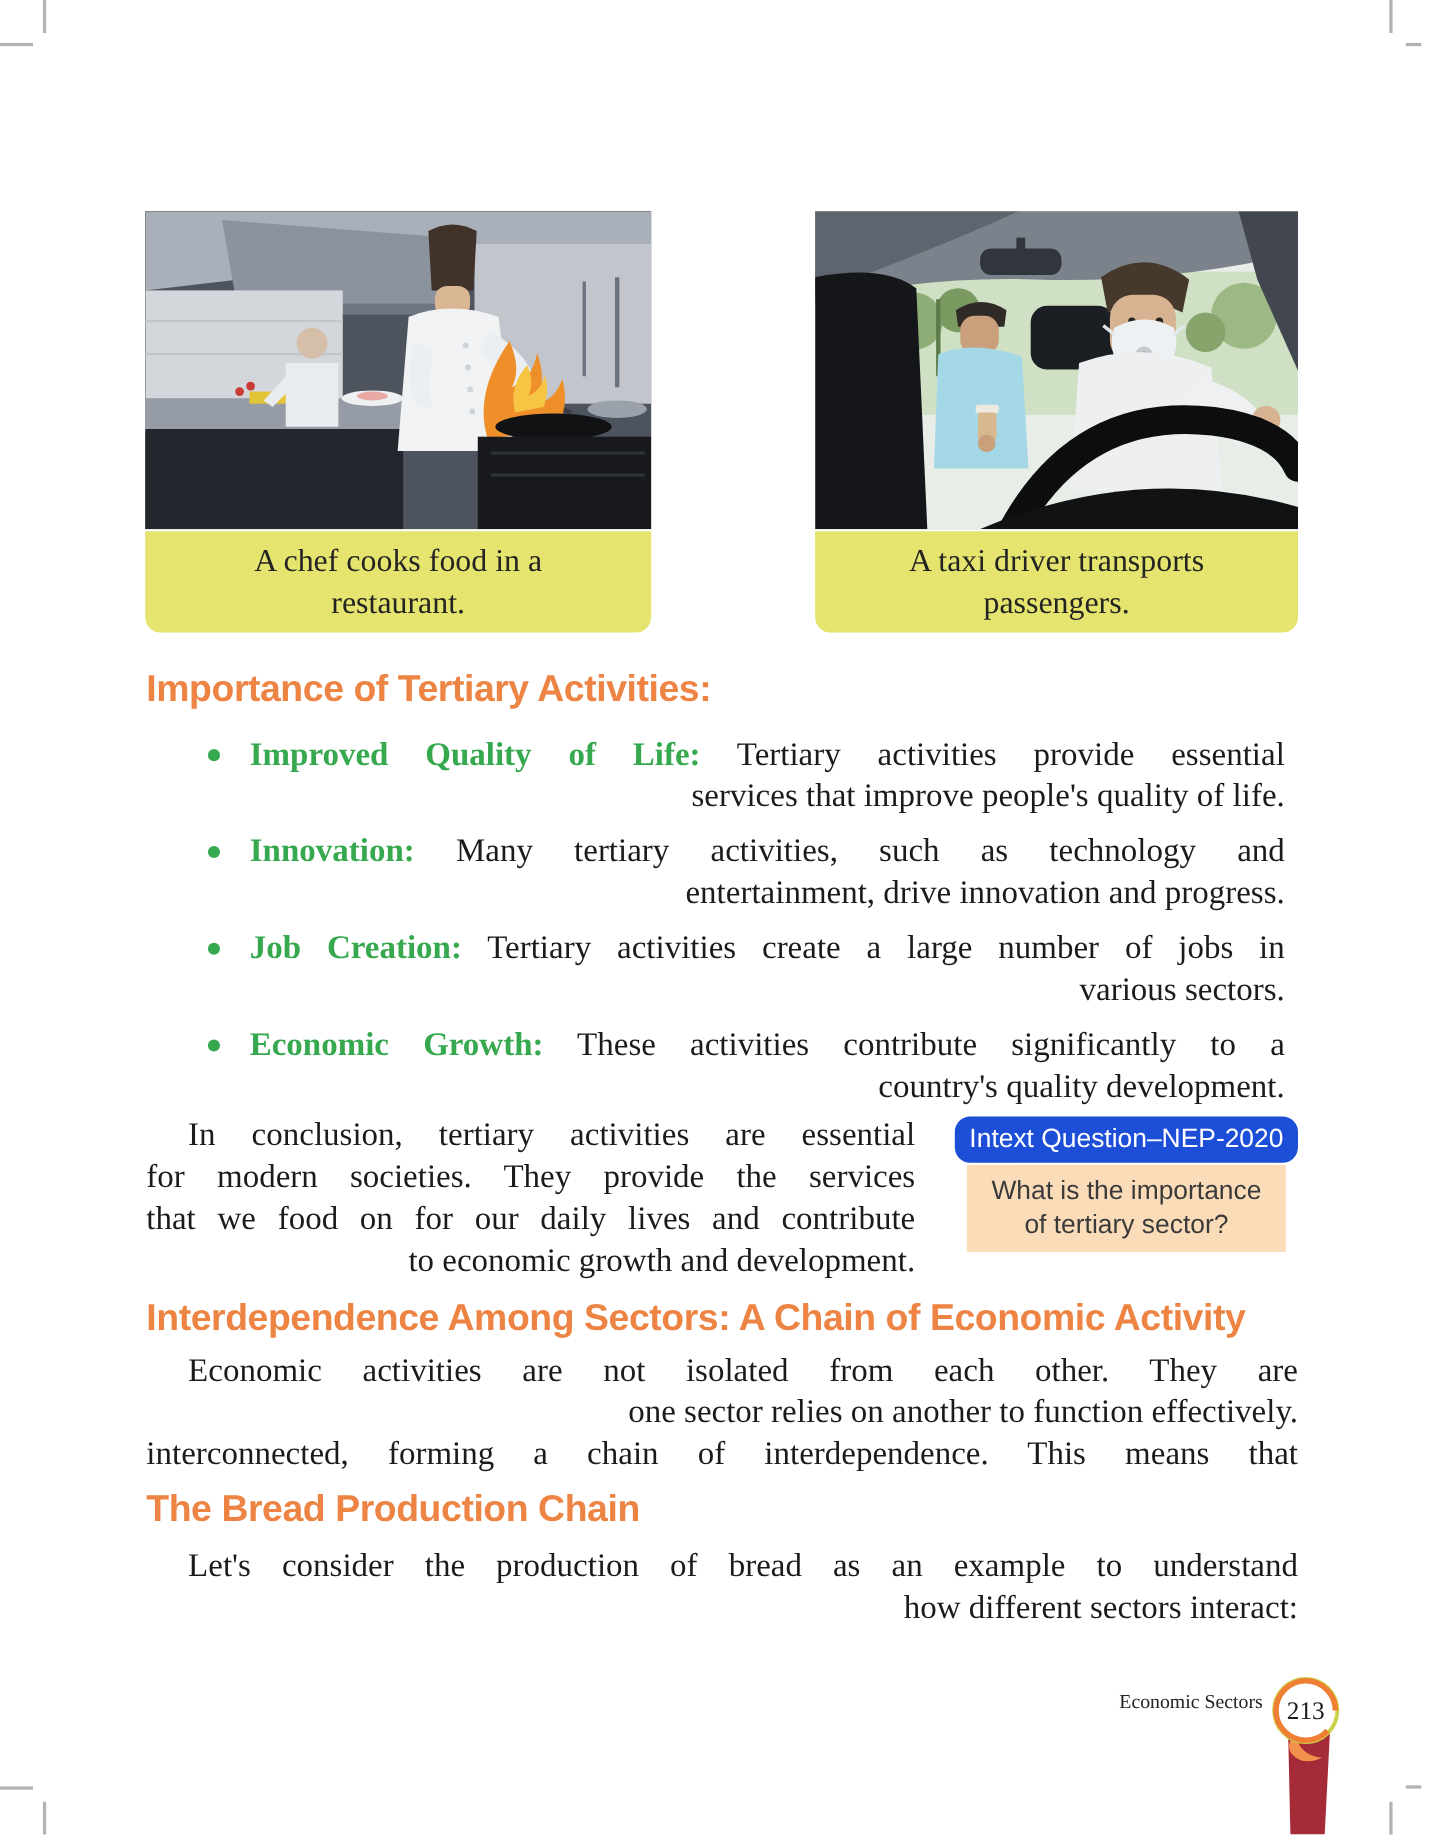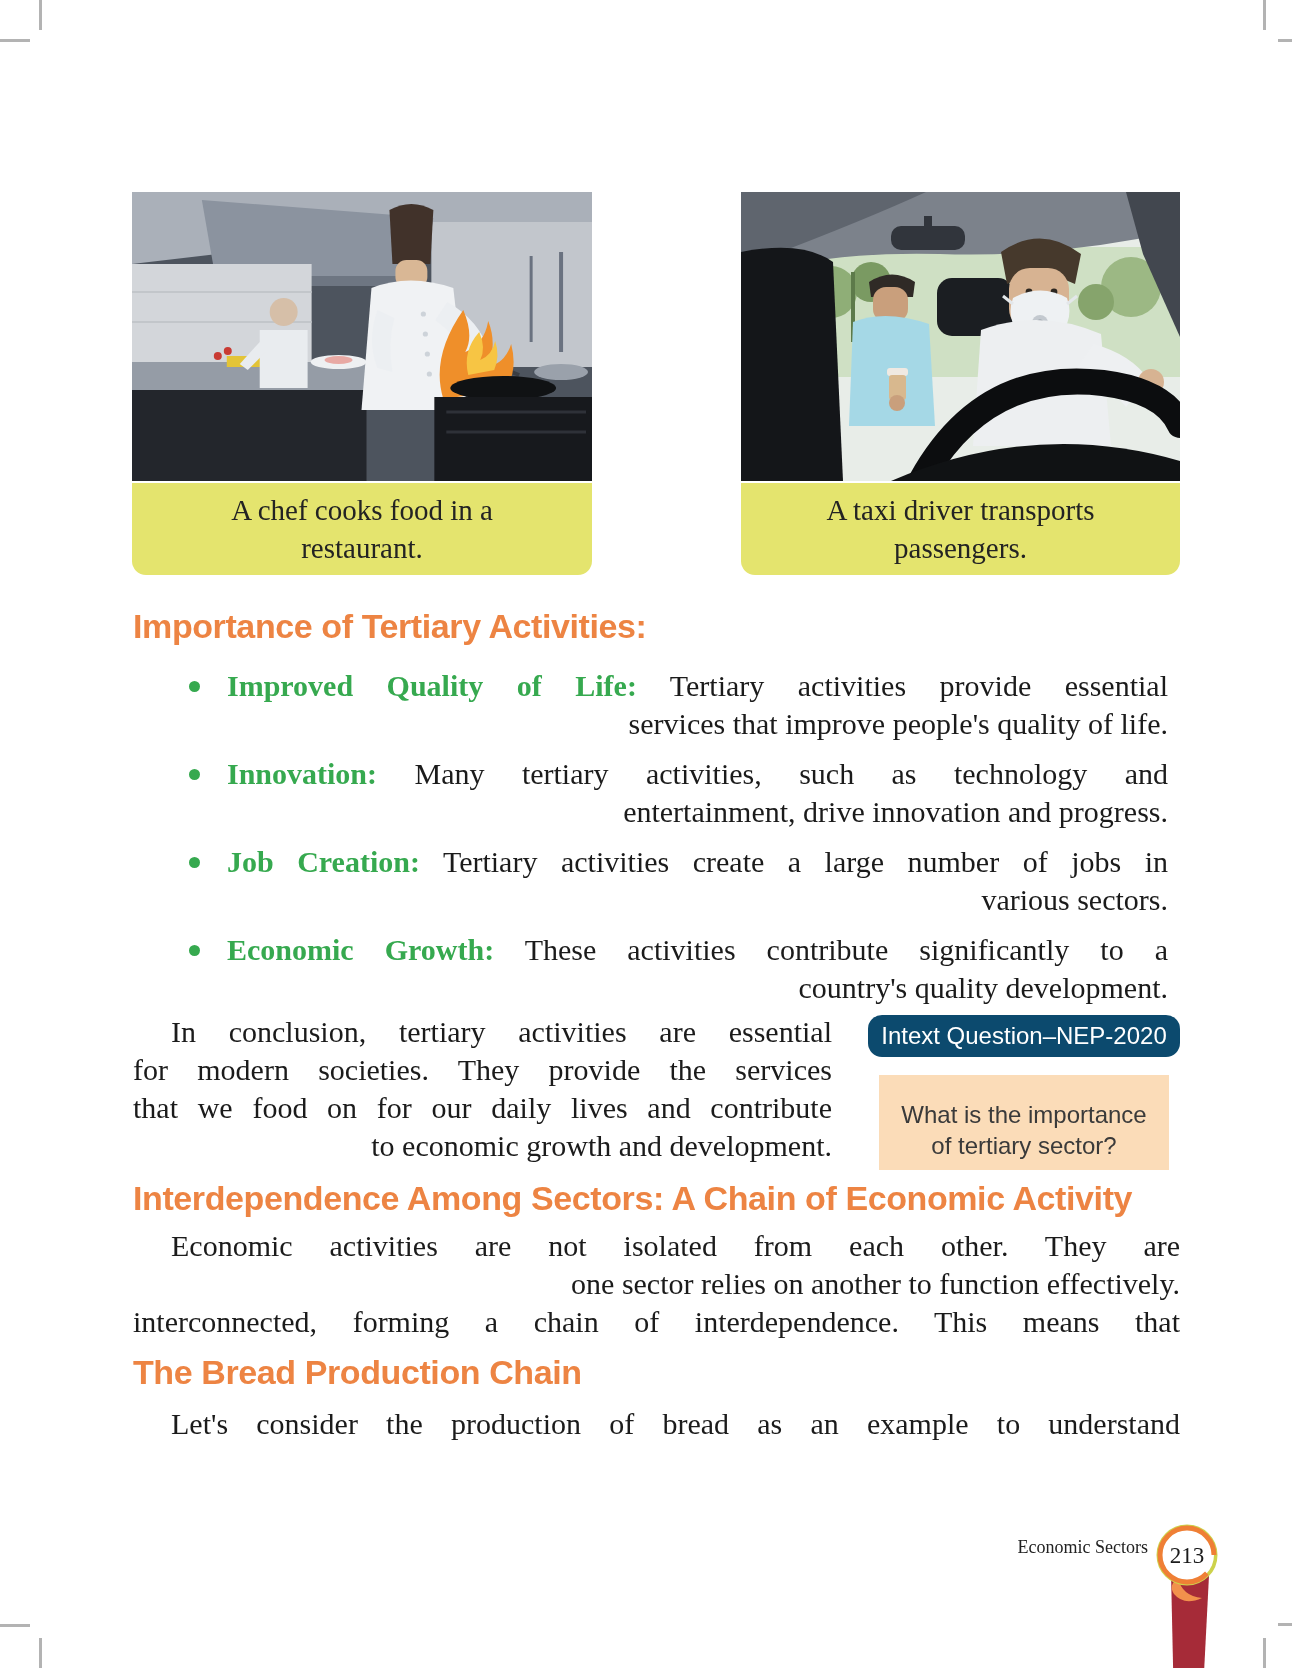--- a/index.html
+++ b/index.html
@@ -27,24 +27,24 @@
   .indent{text-indent:38px;}
 
   
   .blist{list-style:none;margin:12px;padding:0;}
   .blist li{position:relative;padding-left:82px;margin:0 0 12px 0;}
   .bdot{position:absolute;left:44px;top:14px;width:11px;height:11px;border-radius:50%;background:#36a94f;}
   .term{color:#36a94f;font-weight:700;}
 
   
   .intext{float:right;width:330px;margin:2px 0 10px 18px;font-family:"Liberation Sans", sans-serif;}
-  .intext-header{margin-left:18px;height:42px;border-radius:14px;background:#0c4a6e;color:#ffffff;
+  .intext-header{margin-left:18px;height:42px;border-radius:14px;background:#1d4ed8;color:#ffffff;
                  font-size:24px;line-height:42px;text-align:center;}
-  .intext-q{width:290px;margin:18px 0 0 29px;background:#fbdcb8;color:#3a3a3a;text-align:center;
-            font-size:24px;line-height:31px;padding:24px 0 9px 0;}
+  .intext-q{width:290px;margin:2px 0 0 29px;background:#fbdcb8;color:#3a3a3a;text-align:center;
+            font-size:24px;line-height:31px;padding:8px 0 9px 0;}
 
   
   .footer-label{position:absolute;left:903px;top:1537px;width:245px;text-align:right;
                 font-size:18px;color:#222222;}
   .ribbon{position:absolute;left:1169px;top:1556px;width:41px;height:112px;background:#a62b38;
           clip-path:polygon(4% 0,100% 0,86% 100%,10% 100%);z-index:1;}
   .badge{position:absolute;left:1154px;top:1522px;width:66px;height:90px;z-index:2;}
   .badge text{font-family:"Liberation Serif", serif;font-size:23px;fill:#1b1b1b;}
 </style>
 </head>
@@ -199,20 +199,21 @@
   <h2 class="h-orange" style="top:1178px;margin:0;">Interdependence Among Sectors: A Chain of Economic Activity</h2>
   <div class="block" style="top:1227px;">
     <div class="jline indent">Economic activities are not isolated from each other. They are</div>
     <div class="jline last">one sector relies on another to function effectively.</div>
     <div class="jline">interconnected, forming a chain of interdependence. This means that</div>
   </div>
 
   <h2 class="h-orange" style="top:1352px;margin:0;">The Bread Production Chain</h2>
   <div class="block" style="top:1405px;">
     <div class="jline indent">Let's consider the production of bread as an example to understand</div>
+    <div class="jline last">how different sectors interact:</div>
   </div>
 
   <div class="footer-label">Economic Sectors</div>
   <div class="ribbon"></div>
   <svg class="badge" viewBox="0 0 66 90">
     <path d="M24,56 Q28,74 48,76 Q30,84 20,72 Q14,63 24,56" fill="#f2914c"></path>
     <circle cx="33" cy="33" r="27" fill="#ffffff" stroke="#cdd24b" stroke-width="7"></circle>
     <circle cx="33" cy="33" r="27" fill="#ffffff" stroke="#ef7f35" stroke-width="5" stroke-dasharray="150 20" stroke-dashoffset="-20"></circle>
     <text x="33" y="41" text-anchor="middle">213</text>
   </svg>

